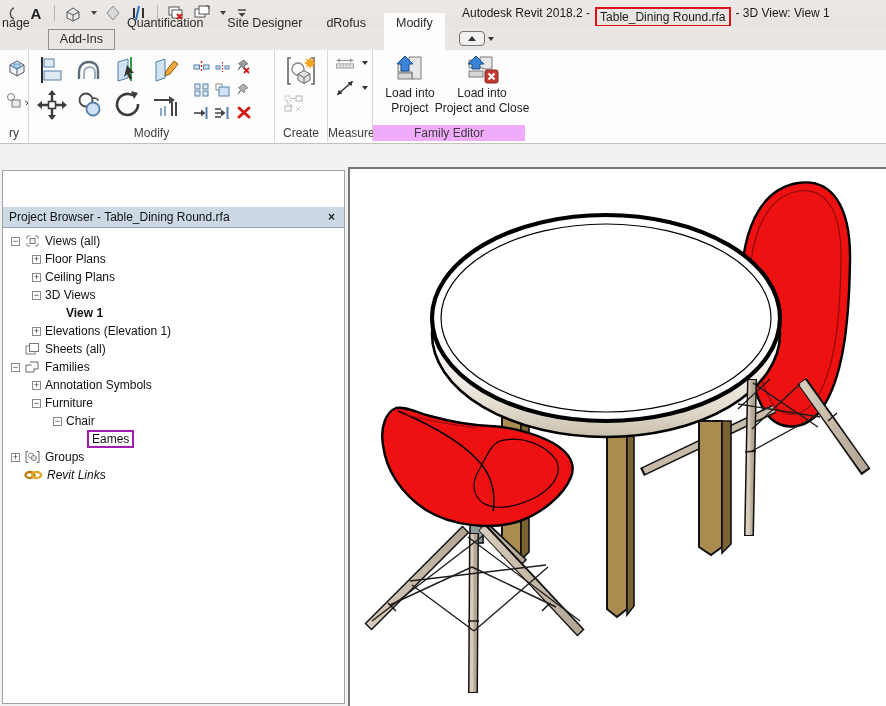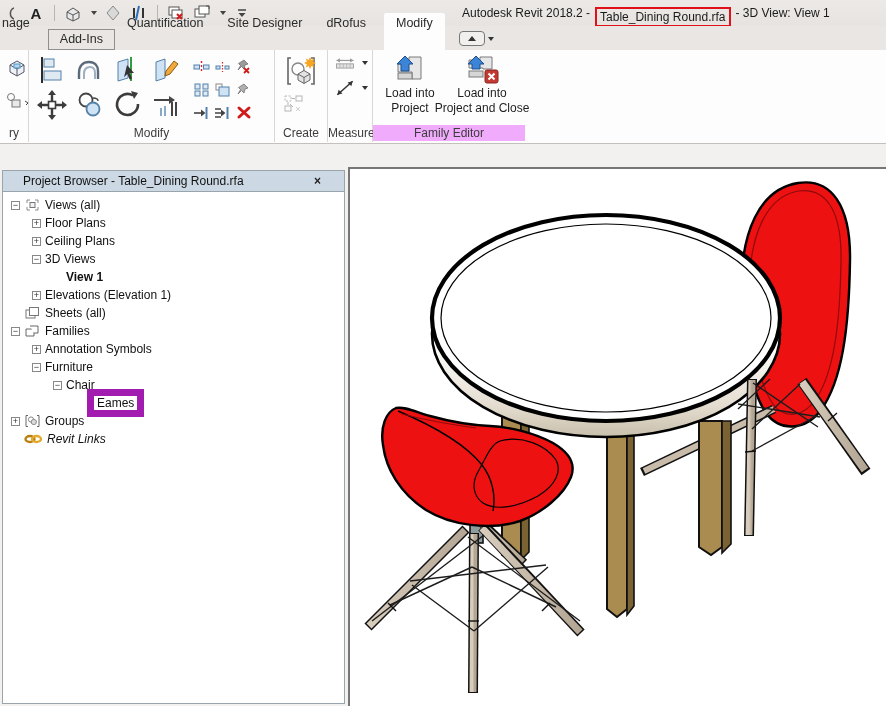--- a/index.html
+++ b/index.html
@@ -53,30 +53,30 @@
   .fe-body{display:flex;gap:4px;padding:3px 6px 0 6px;}
   .loadbtn{display:flex;flex-direction:column;align-items:center;width:auto;min-width:62px;cursor:default;}
   .loadbtn .llab{font-size:12px;line-height:13px;color:#1f1f1f;text-align:center;margin-top:2px;white-space:nowrap;}
   .geo-partial{width:29px;}
   .geo-partial .gicons{display:flex;flex-direction:column;gap:10px;padding:8px 0 0 6px;}
 
   
   .pbrowser{position:absolute;left:2px;top:170px;width:343px;height:534px;background:#fff;
             border:1px solid #9aa4ac;box-sizing:border-box;display:flex;flex-direction:column;}
   .pb-title{height:20px;background:#ccd9e4;display:flex;align-items:center;font-size:12px;
-            color:#111;padding:0 20px;border-bottom:1px solid #9aa4ac;}
+            color:#111;padding:0 6px;border-bottom:1px solid #9aa4ac;margin-top:36px;}
   .pb-close{margin-left:auto;font-size:12px;font-weight:bold;color:#222;cursor:default;padding:0 3px;}
   .pb-tree{flex:1;overflow:hidden;padding-top:4px;}
   .trow{height:18px;display:flex;align-items:center;font-size:12px;color:#111;white-space:nowrap;}
   .exp{width:9px;height:9px;border:1px solid #888;background:#fff;display:inline-flex;align-items:center;
        justify-content:center;font-size:9px;line-height:7px;color:#333;box-sizing:border-box;flex:none;margin-right:4px;cursor:default;}
   .exp-sp{width:13px;flex:none;}
   .ticon{display:inline-flex;align-items:center;margin-right:4px;flex:none;}
   .tlabel.bold{font-weight:bold;}
-  .tlabel.hl{border:7px solid #a21caf;padding:0 3px;}
+  .tlabel.hl{border:2px solid #a21caf;padding:0 3px;}
 
   .viewport{position:absolute;left:348px;top:167px;width:538px;height:539px;background:#fff;
             border-top:2px solid #767676;border-left:2px solid #767676;box-sizing:border-box;}
   .viewport svg{display:block;}
 </style>
 </head>
 <body>
 
 <div class="app">
 

